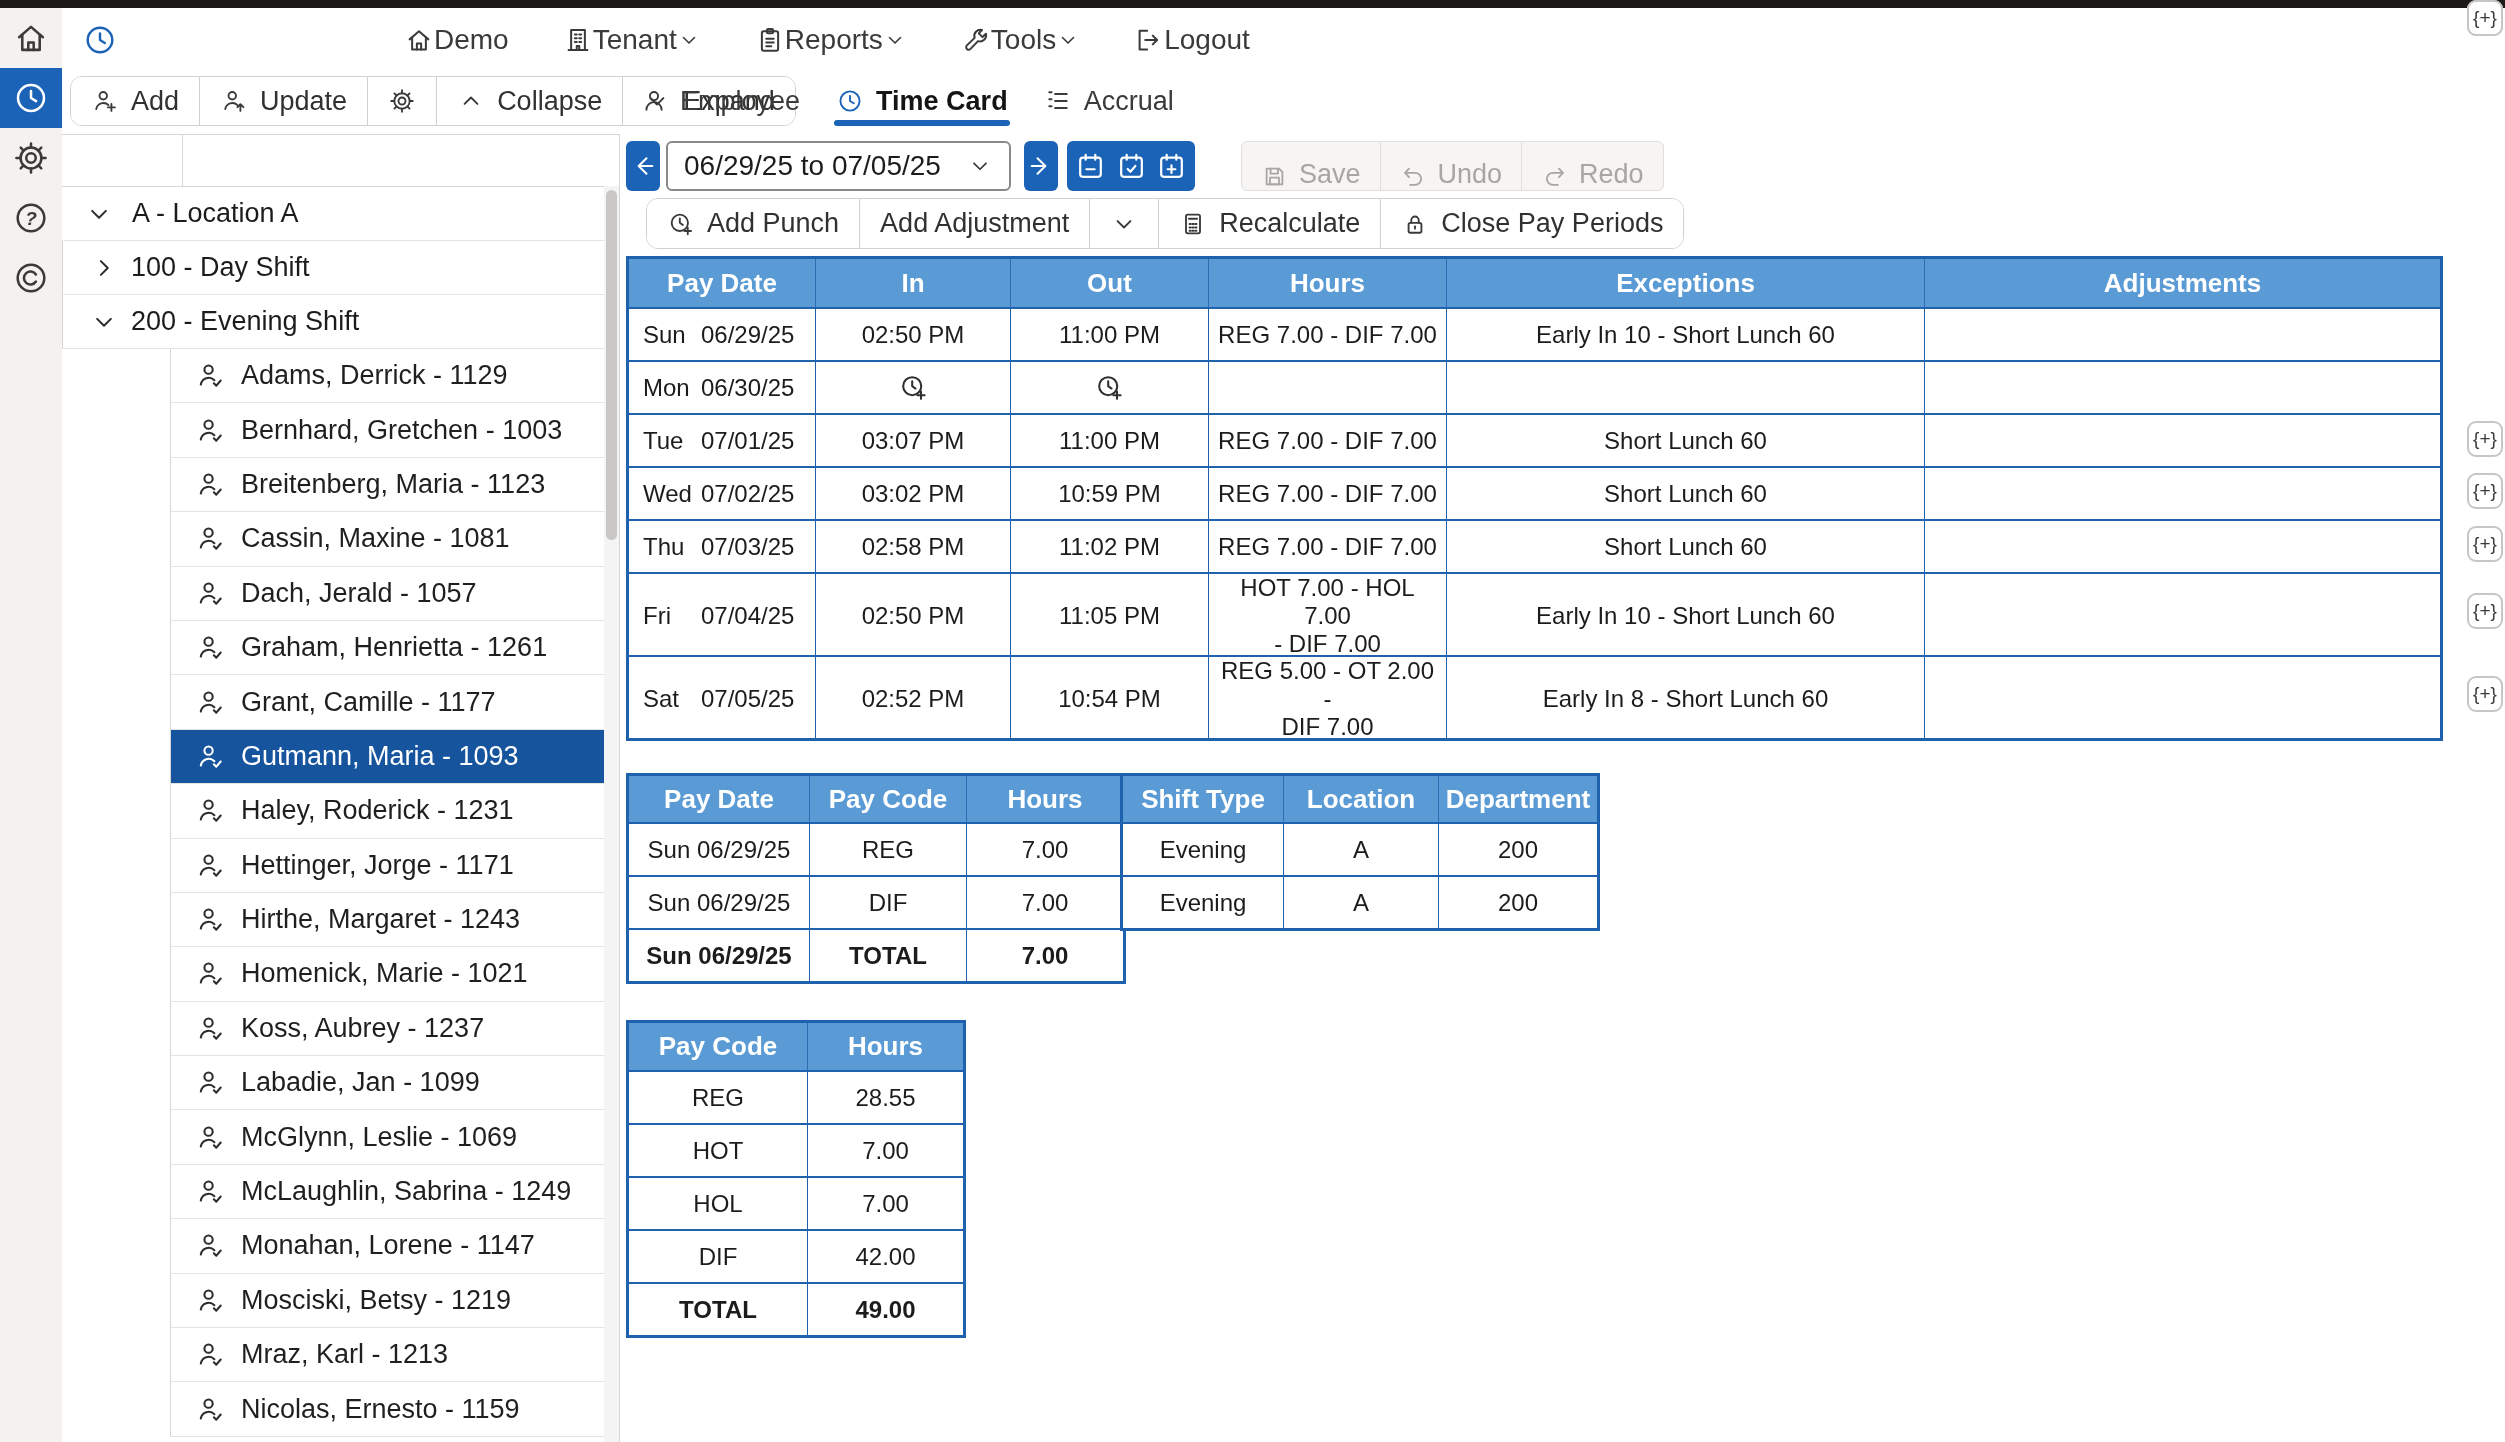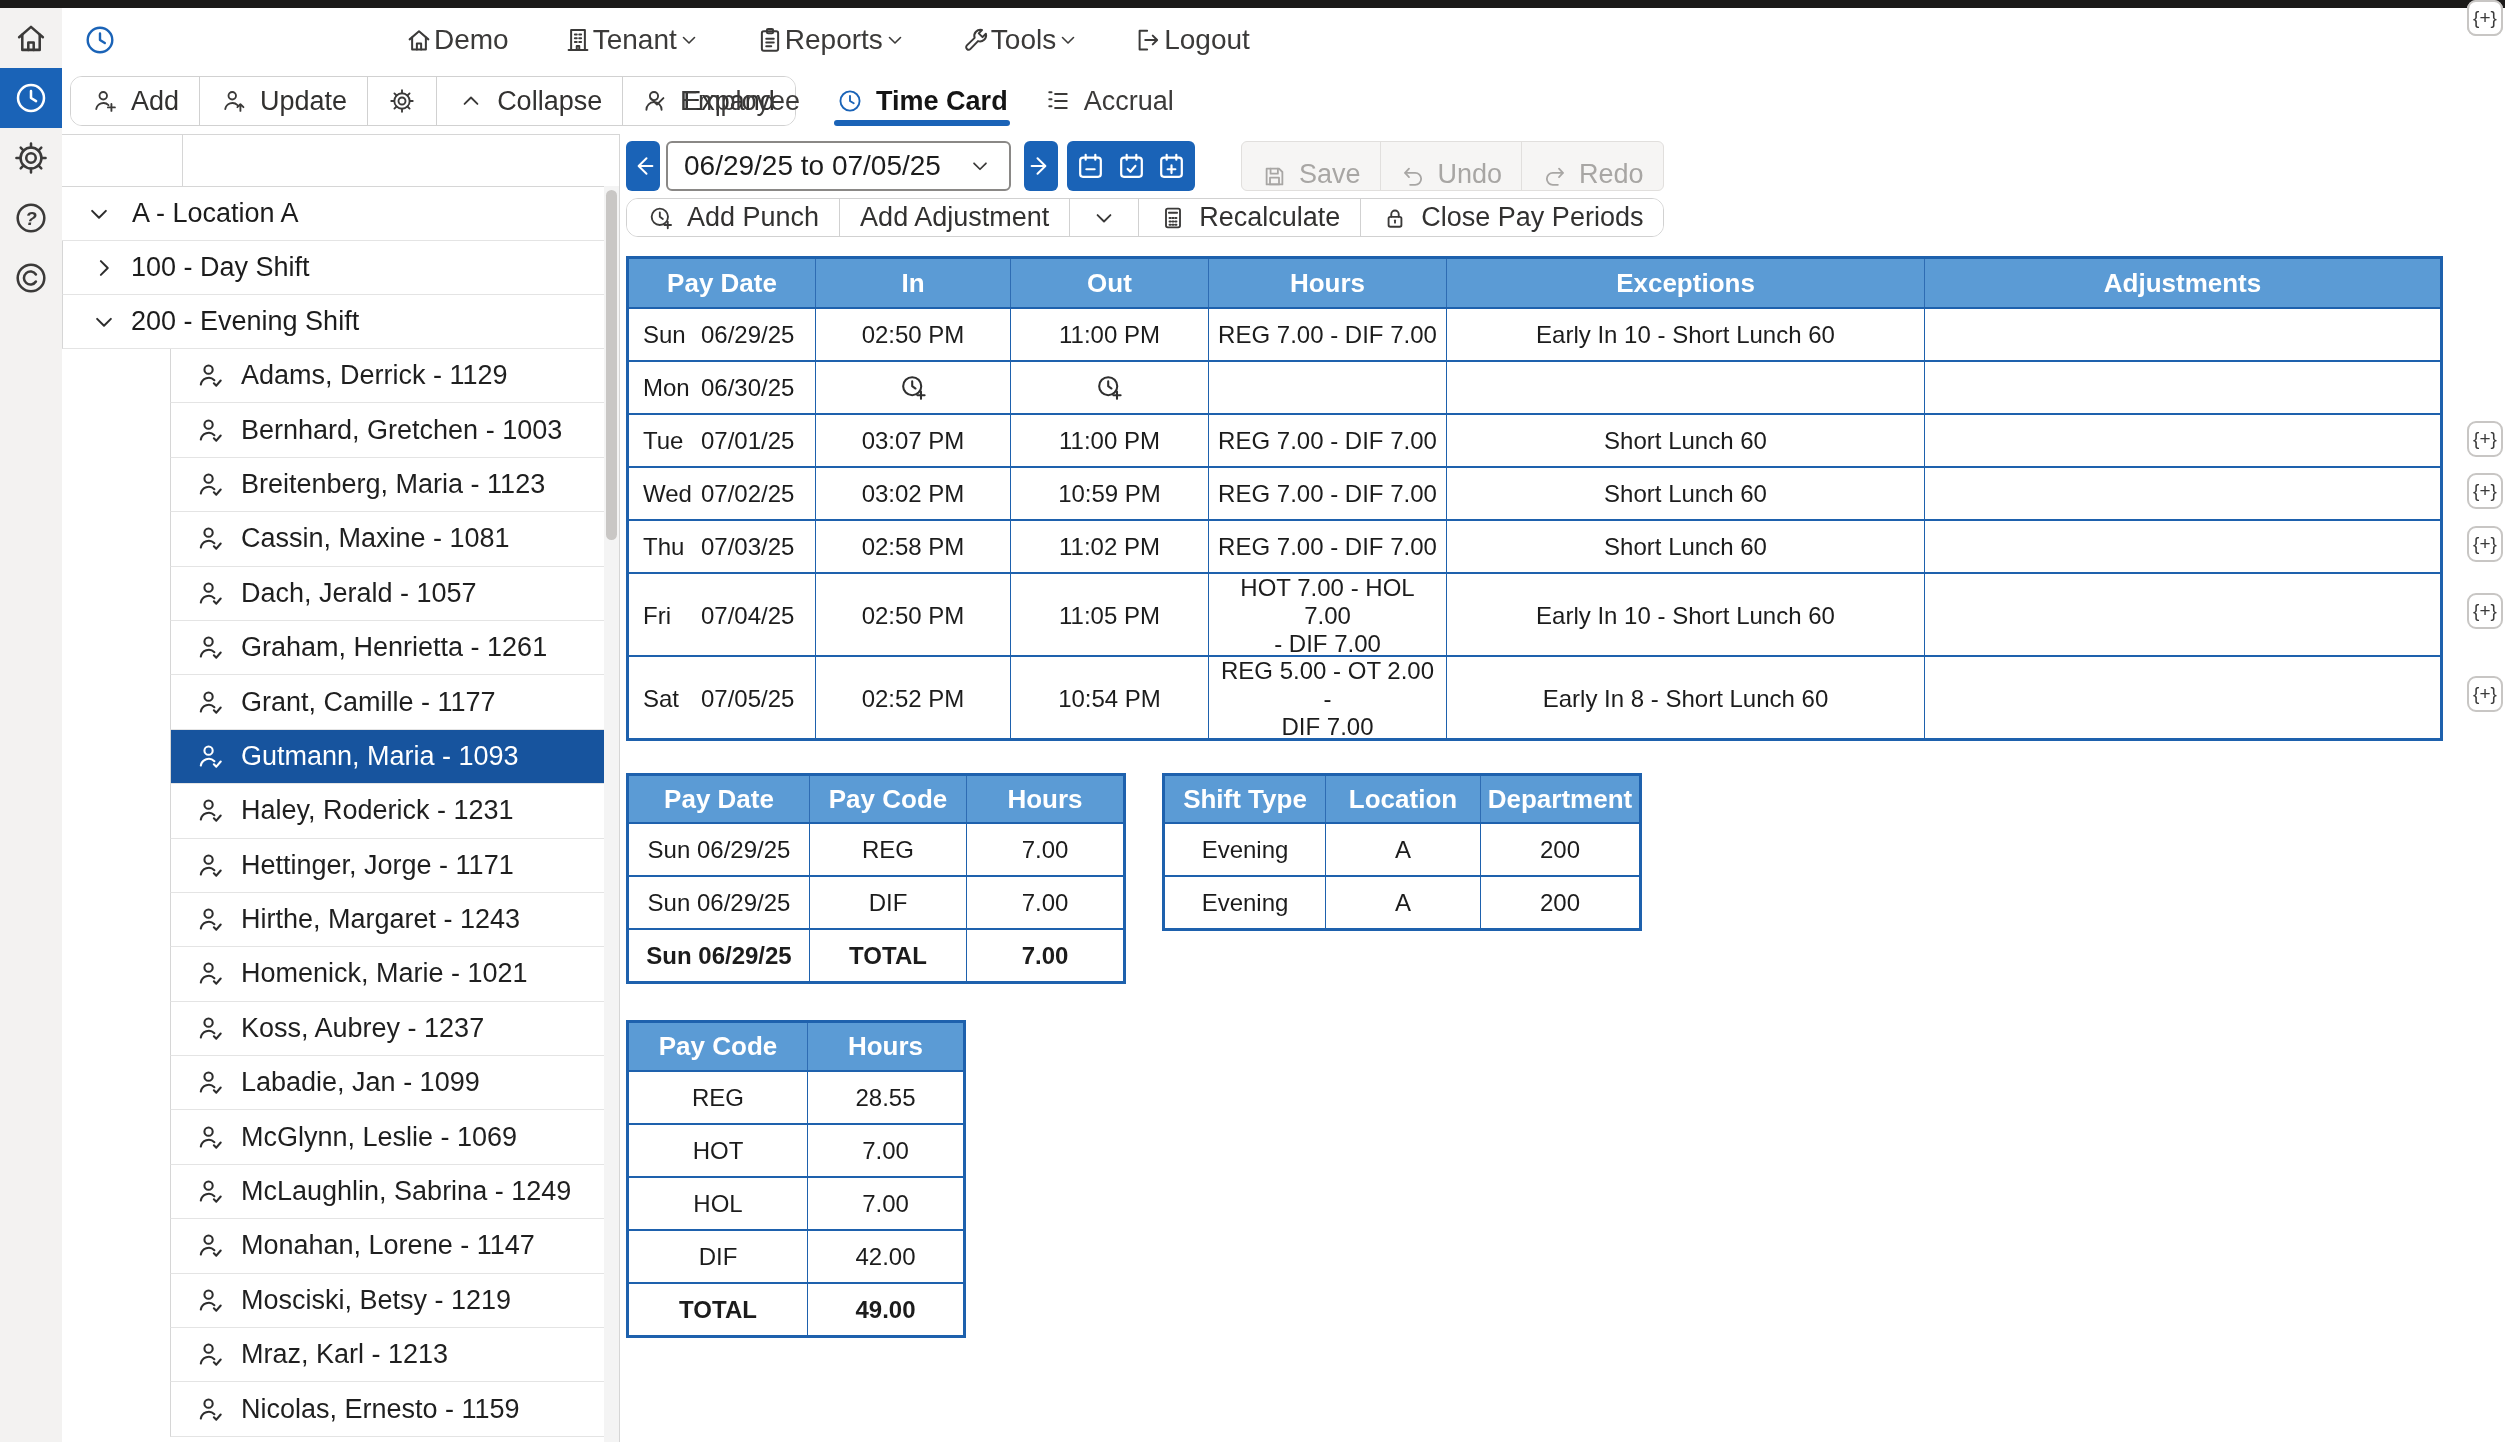--- a/index.html
+++ b/index.html
@@ -74,21 +74,21 @@
             border-radius:6px;display:flex;align-items:center;justify-content:space-evenly;color:#fff}
   .calgroup .ic{font-size:33px;cursor:pointer}
   .dgroup{position:absolute;left:1241px;top:141px;height:50px;display:inline-flex;align-items:stretch;
           border:1px solid #e1dfdd;border-radius:6px;background:#f6f5f4;box-sizing:border-box}
   .dbtn{display:flex;align-items:flex-end;gap:11px;padding:0 19px;font-size:27px;color:#a8a6a4;
         background:transparent;border:none;border-left:1px solid #e1dfdd;cursor:default;
         font-family:"Liberation Sans",sans-serif}
   .dbtn:first-child{border-left:none}
   .dbtn .ic{font-size:27px}
 
-  .punchbar{position:absolute;left:626px;top:198px;height:39px}
+  .punchbar{position:absolute;left:646px;top:198px;height:51px}
   .punchbar .gbtn{font-size:27px}
 
   
   .tbl{position:absolute;background:#fff;border:3px solid #1e61ad;box-sizing:border-box}
   .hd{display:grid;background:#5b9bd5;color:#fff;font-weight:bold;font-size:26px}
   .hd>div{display:flex;align-items:center;justify-content:center;border-left:1px solid #2e6cb3;box-sizing:border-box}
   .hd>div:first-child{border-left:none}
   .rw{display:grid;border-top:2px solid #1e61ad;font-size:24px}
   .rw>div{display:flex;align-items:center;justify-content:center;border-left:1px solid #1e61ad;
           box-sizing:border-box;padding:0 8px;text-align:center;white-space:pre-line}
@@ -107,21 +107,21 @@
   .pb{position:absolute;left:2467px;width:36px;height:36px;border:2px solid #c8c6c4;border-radius:9px;
       background:#fff;font-size:19px;color:#3b3b3b;display:flex;align-items:center;justify-content:center;
       box-sizing:border-box;cursor:pointer;font-family:"Liberation Sans",sans-serif}
   .pb:nth-of-type(1){top:315px}.pb:nth-of-type(2){top:368px}.pb:nth-of-type(3){top:421px}
   .pb:nth-of-type(4){top:473px}.pb:nth-of-type(5){top:526px}.pb:nth-of-type(6){top:593px}
   .pb:nth-of-type(7){top:676px}
 
   .detailA{left:626px;top:773px;width:500px}
   .detailA .hd,.detailA .rw{grid-template-columns:180px 157px 157px}
   .detailA .hd{height:46px}.detailA .rw{height:51px}
-  .detailB{left:1162px;top:773px;width:480px}
+  .detailB{left:1120px;top:773px;width:480px}
   .detailB .hd,.detailB .rw{grid-template-columns:160px 155px 159px}
   .detailB .hd{height:46px}.detailB .rw{height:51px}
 
   .summary{left:626px;top:1020px;width:340px}
   .summary .hd,.summary .rw{grid-template-columns:178px 156px}
   .summary .hd{height:47px}.summary .rw{height:51px}
 </style>
 </head>
 <body>
 

